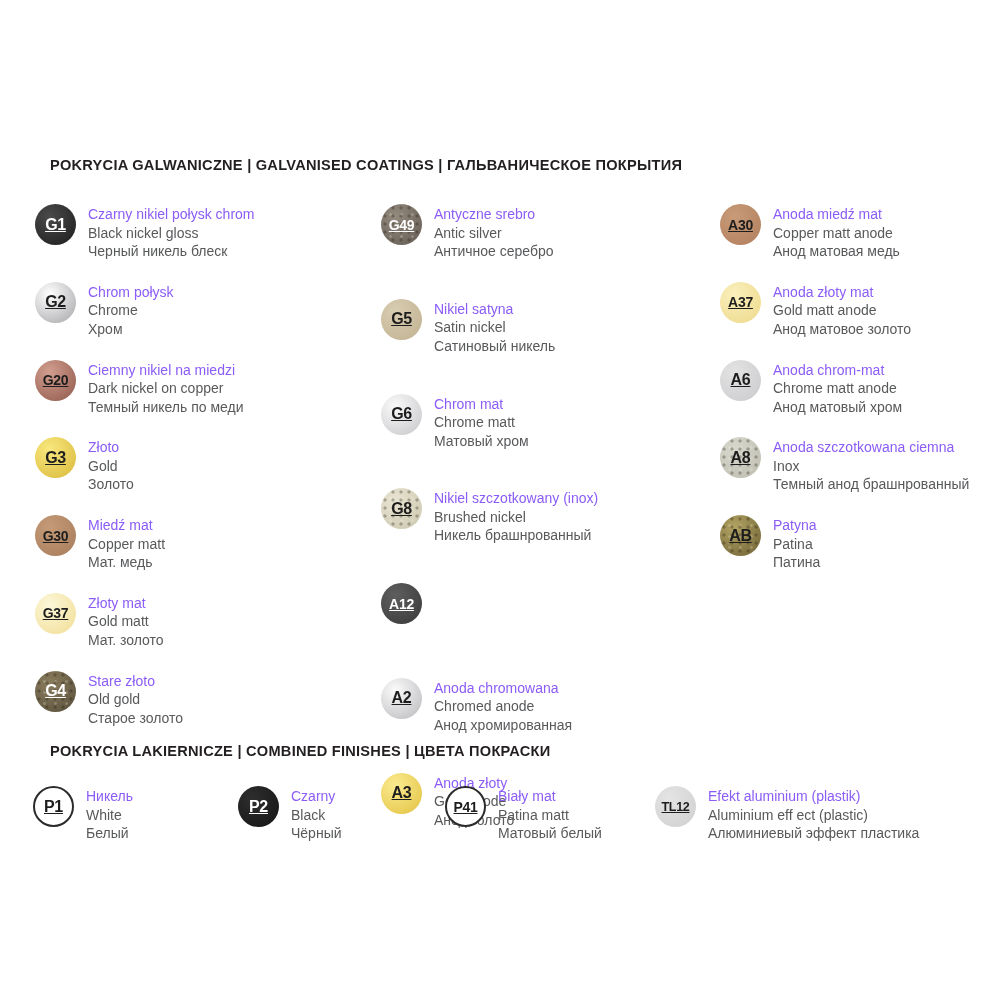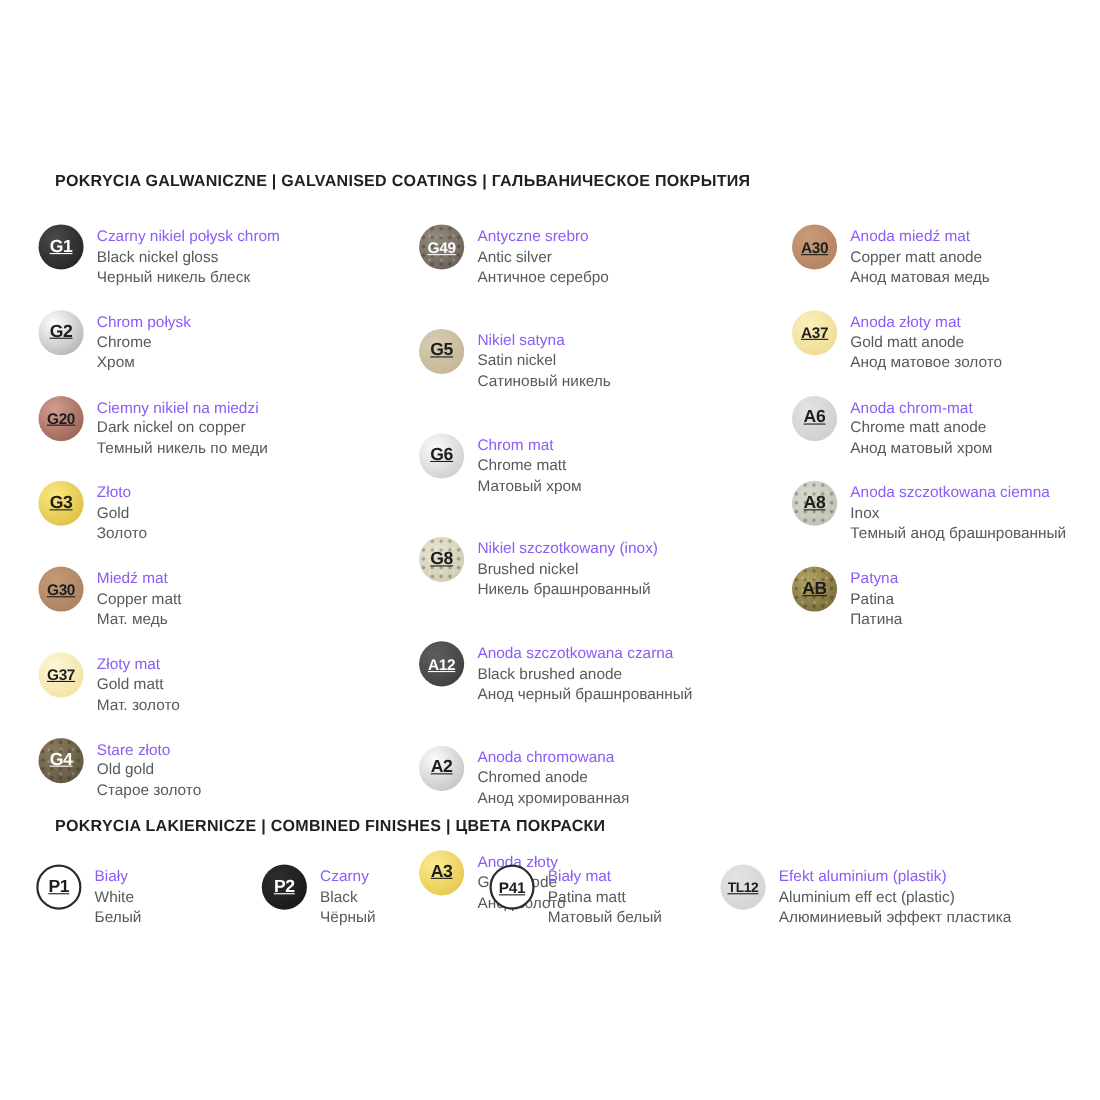--- a/index.html
+++ b/index.html
@@ -205,25 +205,20 @@
           <div class="labels">
             <div class="pl">Nikiel szczotkowany (inox)</div>
             <div class="en">Brushed nickel</div>
             <div class="ru">Никель брашнрованный</div>
           </div>
         </div>
         <div class="item">
           <div class="swatch" style="background: radial-gradient(circle at 35% 30%, rgb(94, 94, 94) 0%, rgb(57, 57, 57) 100%); color: rgb(255, 255, 255);">
             <span class="code code-3">A12</span>
           </div>
-          <div class="labels">
-            <div class="pl">Anoda szczotkowana czarna</div>
-            <div class="en">Black brushed anode</div>
-            <div class="ru">Анод черный брашнрованный</div>
-          </div>
         </div>
         <div class="item">
           <div class="swatch" style="background: radial-gradient(circle at 35% 30%, rgb(251, 251, 251) 0%, rgb(184, 184, 188) 100%); color: rgb(29, 29, 29);">
             <span class="code code-2">A2</span>
           </div>
           <div class="labels">
             <div class="pl">Anoda chromowana</div>
             <div class="en">Chromed anode</div>
             <div class="ru">Анод хромированная</div>
           </div>
@@ -294,21 +289,21 @@
   </div>
 
   <h1 class="sec-title t2">POKRYCIA LAKIERNICZE | COMBINED FINISHES | ЦВЕТА ПОКРАСКИ</h1>
 
   <div class="paint-row">
       <div class="item" style="width: 205px;">
         <div class="swatch" style="background: radial-gradient(circle at 35% 30%, rgb(255, 255, 255) 0%, rgb(255, 255, 255) 100%); color: rgb(29, 29, 29); border: 2px solid rgb(43, 43, 43);">
           <span class="code code-2">P1</span>
         </div>
         <div class="labels">
-          <div class="pl">Biały</div>
+          <div class="pl">Никель</div>
           <div class="en">White</div>
           <div class="ru">Белый</div>
         </div>
       </div>
       <div class="item" style="width: 207px;">
         <div class="swatch" style="background: radial-gradient(circle at 35% 30%, rgb(46, 46, 46) 0%, rgb(20, 20, 20) 100%); color: rgb(255, 255, 255);">
           <span class="code code-2">P2</span>
         </div>
         <div class="labels">
           <div class="pl">Czarny</div>

